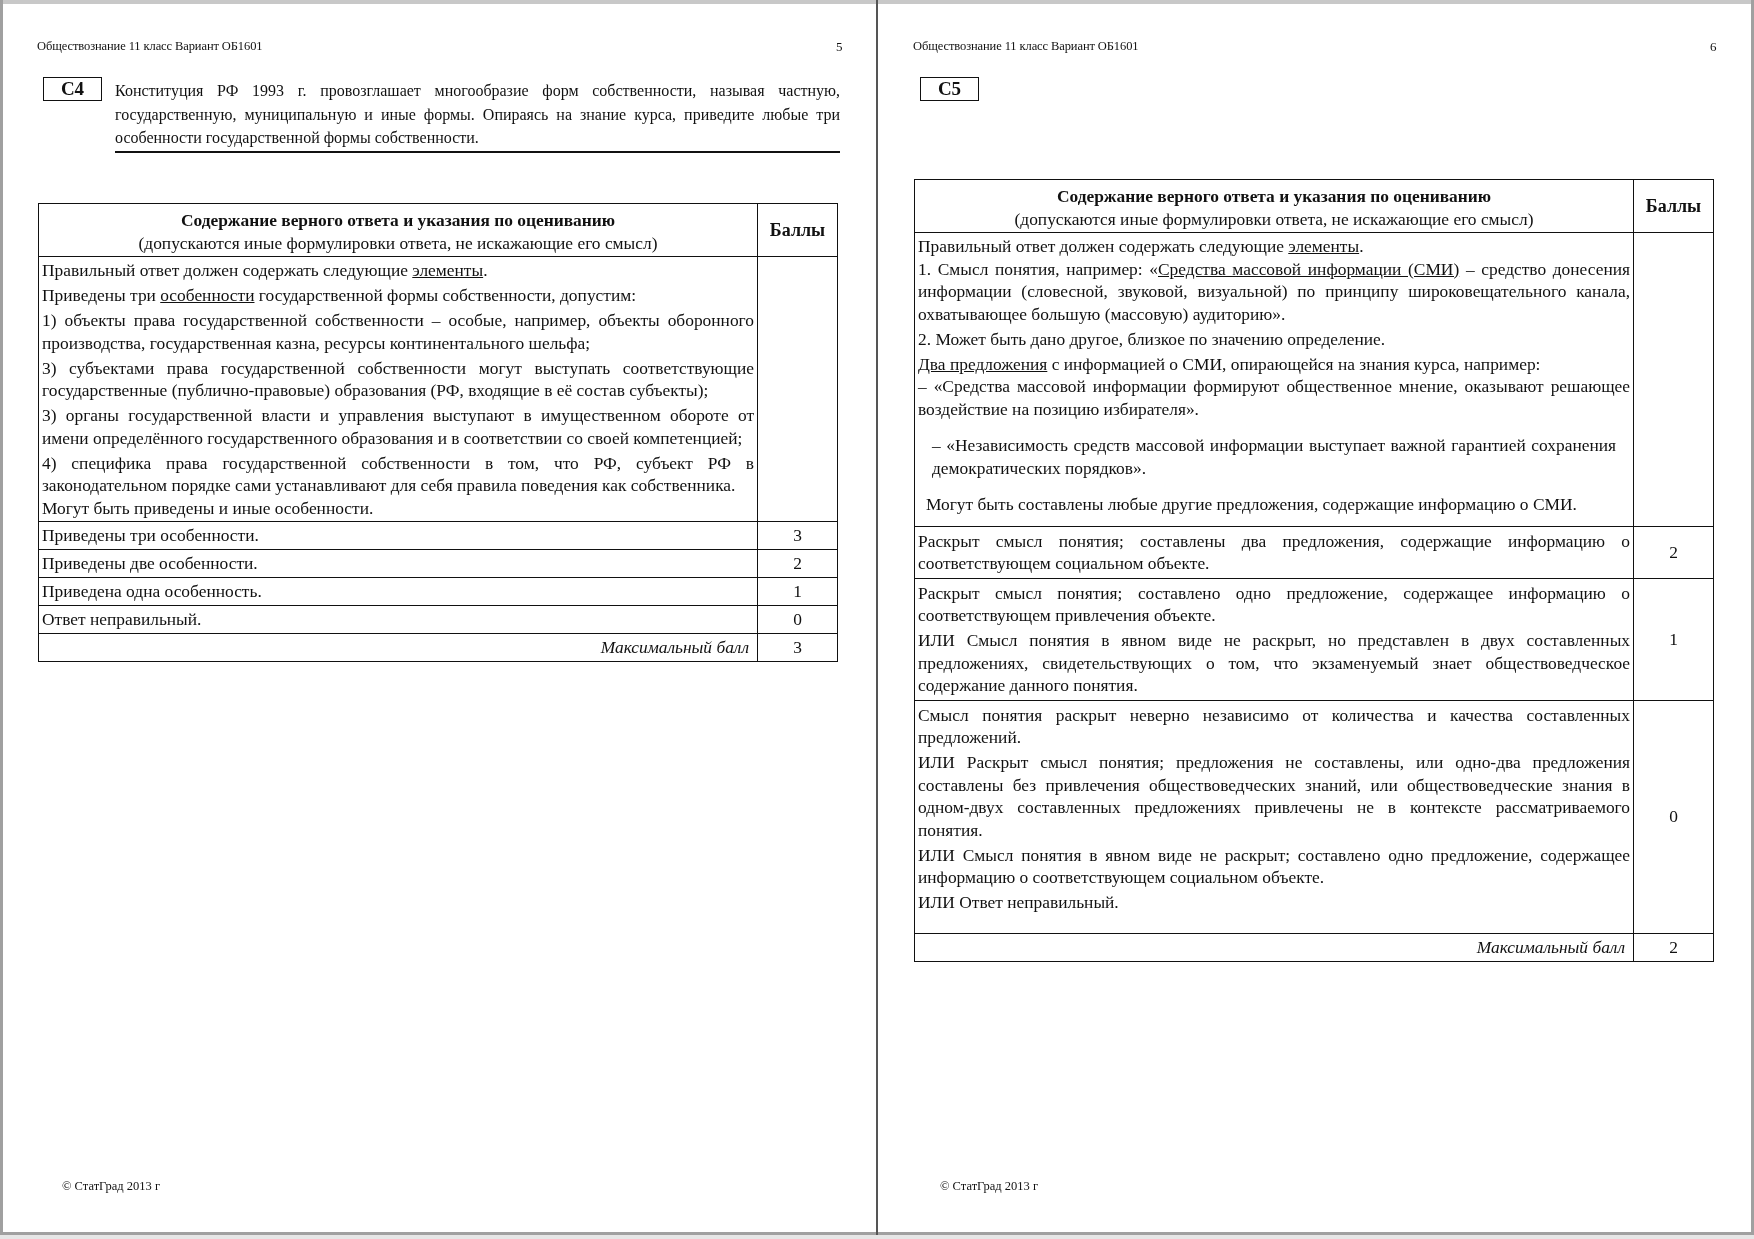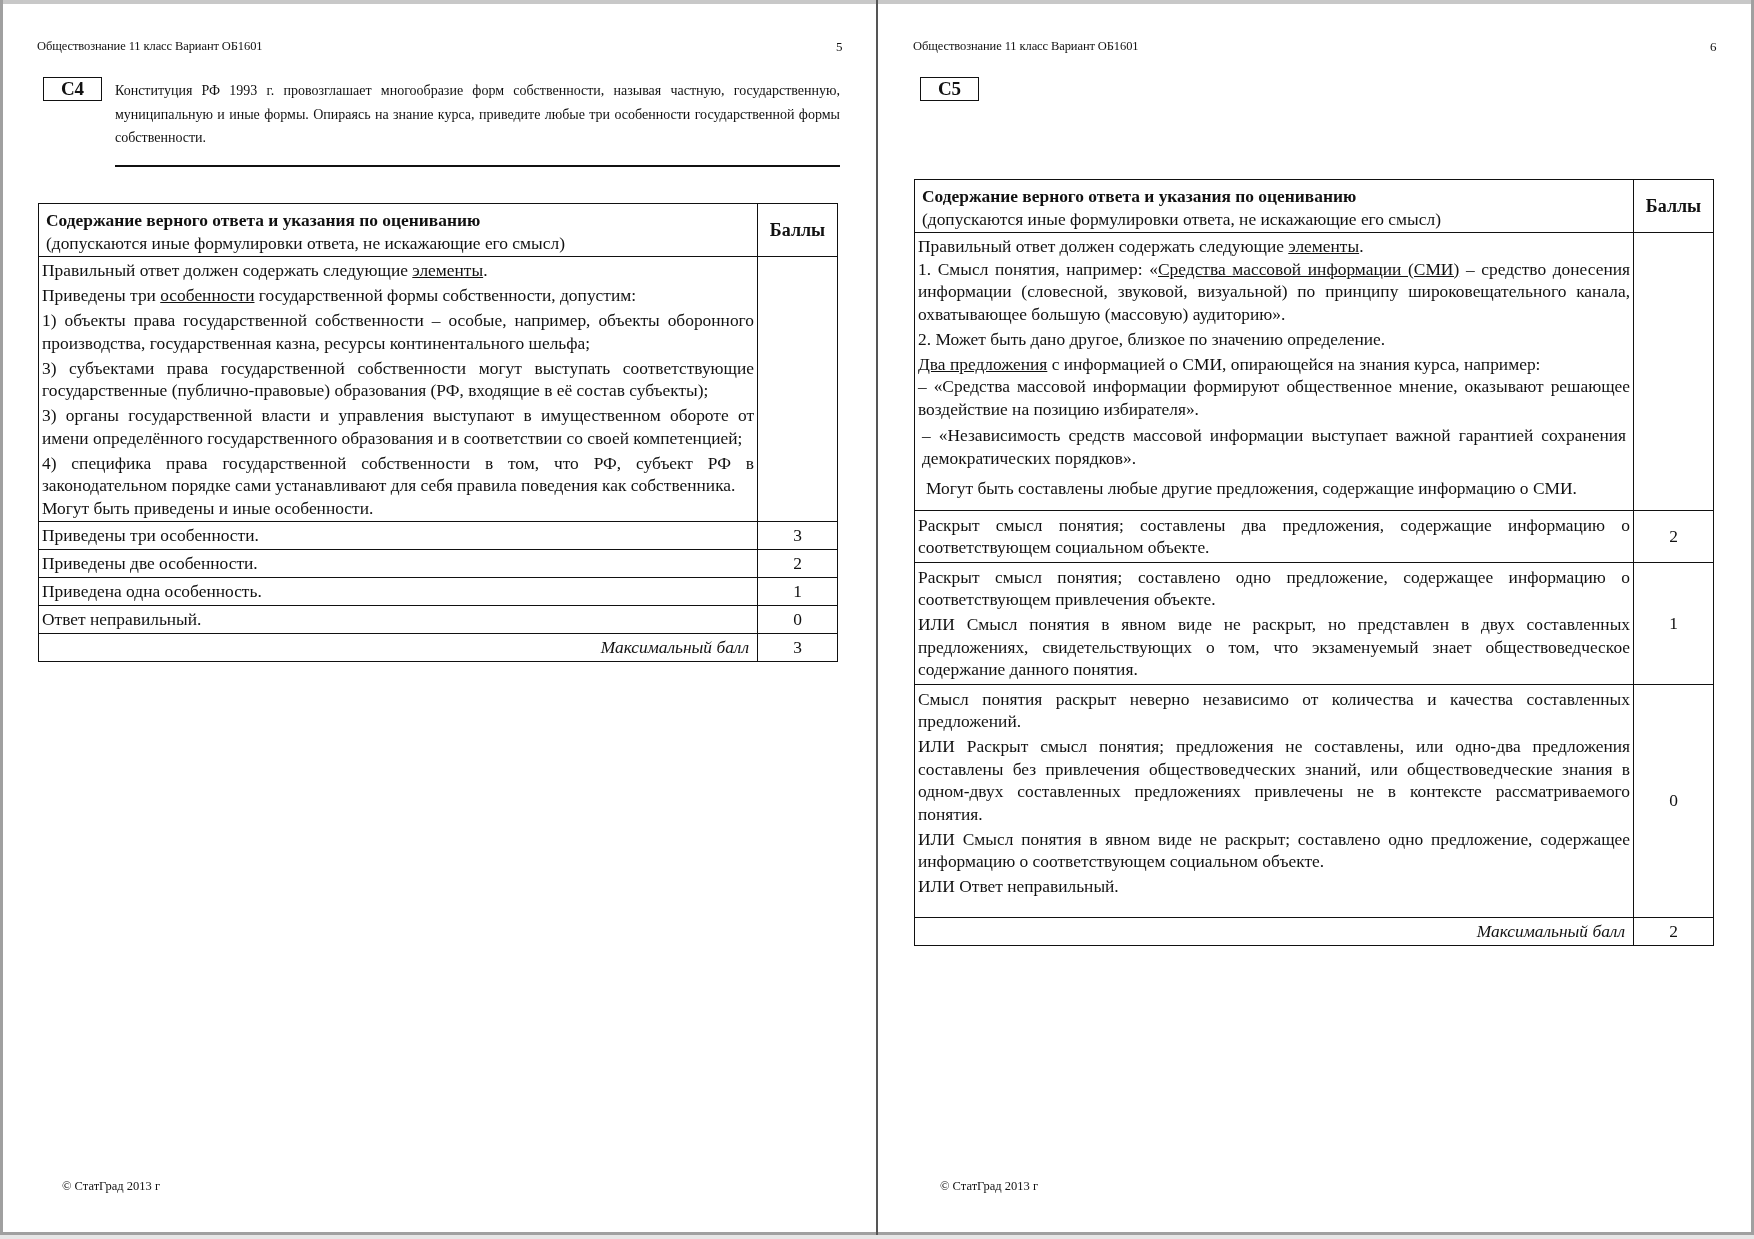--- a/index.html
+++ b/index.html
@@ -24,33 +24,33 @@
     position: absolute; top: 39px; font-size: 12.5px; letter-spacing: -0.1px;
   }
   .page-num { position: absolute; top: 39px; font-size: 13px; }
   .footer { position: absolute; top: 1179px; font-size: 12.5px; }
 
   .task-label {
     position: absolute; border: 1.5px solid #111; width: 57px; height: 22px;
     font-weight: bold; font-size: 19px; text-align: center; line-height: 22px;
   }
   .task-text {
-    position: absolute; font-size: 14px; line-height: 23.5px; text-align: justify;
+    position: absolute; font-size: 16px; line-height: 23.5px; text-align: justify;
     text-align-last: left;
-    border-bottom: 2px solid #111; padding-bottom: 15px;
+    border-bottom: 2px solid #111; padding-bottom: 1px;
   }
   .task-text p { margin: 0; }
 
   table.grading {
     position: absolute; border-collapse: collapse; font-size: 17.4px; line-height: 22.5px;
   }
   table.grading th, table.grading td {
     border: 1.5px solid #111; vertical-align: middle; padding: 0 3px;
   }
-  table.grading th.content-h { text-align: left; font-weight: normal; padding: 5px 7px 2px; }
+  table.grading th.content-h { text-align: center; font-weight: normal; padding: 5px 7px 2px; }
   table.grading th.content-h .h-bold { font-weight: bold; display: block; }
   table.grading th.score-h { font-weight: bold; text-align: center; font-size: 18px; }
   table.grading td.content { text-align: justify; }
   table.grading td.content p { margin: 0 0 2.5px 0; }
   table.grading td.score { text-align: center; }
   table.grading td.max-label { text-align: right; font-style: italic; padding-right: 8px; margin-left: 11px; }
   .u { text-decoration: underline; }
 </style>
 </head>
 <body>
@@ -141,21 +141,21 @@
       </th>
       <th class="score-h">Баллы</th>
     </tr>
     <tr>
       <td class="content" style="padding-top:2px; padding-bottom:2px;">
         <p style="margin:0"><span>Правильный ответ должен содержать следующие </span><span class="u">элементы</span><span>.</span></p>
         <p><span>1. Смысл понятия, например: «</span><span class="u">Средства массовой информации (СМИ)</span><span> – средство донесения информации (словесной, звуковой, визуальной) по принципу широковещательного канала, охватывающее большую (массовую) аудиторию».</span></p>
         <p>2. Может быть дано другое, близкое по значению определение.</p>
         <p style="margin:0"><span class="u">Два предложения</span><span> с информацией о СМИ, опирающейся на знания курса, например:</span></p>
         <p>– «Средства массовой информации формируют общественное мнение, оказывают решающее воздействие на позицию избирателя».</p>
-        <p style="margin:4px">– «Независимость средств массовой информации выступает важной гарантией сохранения демократических порядков».</p>
+        <p style="margin:14px">– «Независимость средств массовой информации выступает важной гарантией сохранения демократических порядков».</p>
         <p style="margin:8px">Могут быть составлены любые другие предложения, содержащие информацию о СМИ.</p>
       </td>
       <td class="score"></td>
     </tr>
     <tr>
       <td class="content" style="padding-top:3px; padding-bottom:3px;">
         <p style="margin:0">Раскрыт смысл понятия; составлены два предложения, содержащие информацию о соответствующем социальном объекте.</p>
       </td>
       <td class="score">2</td>
     </tr>

